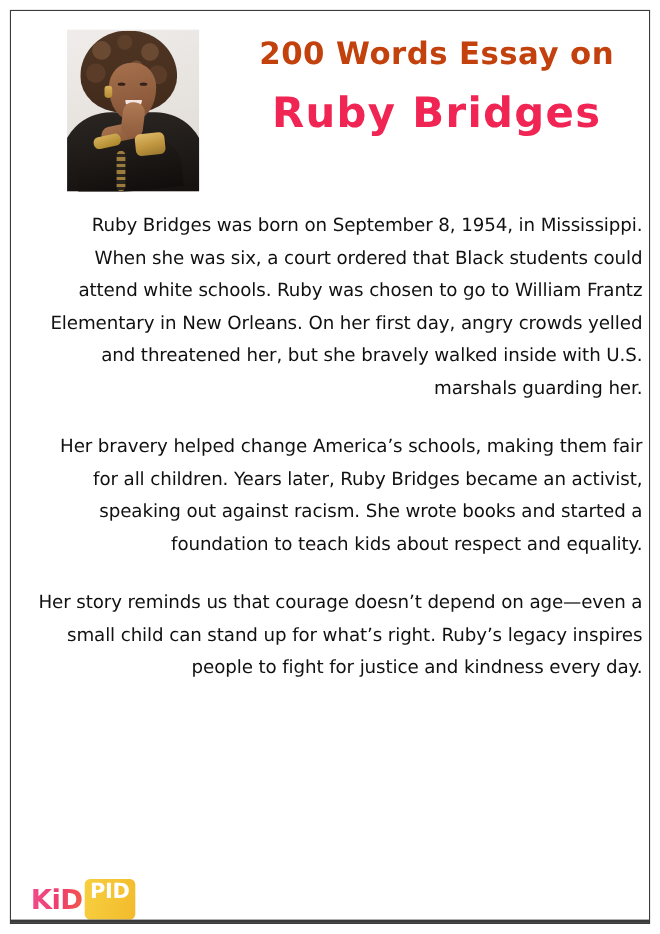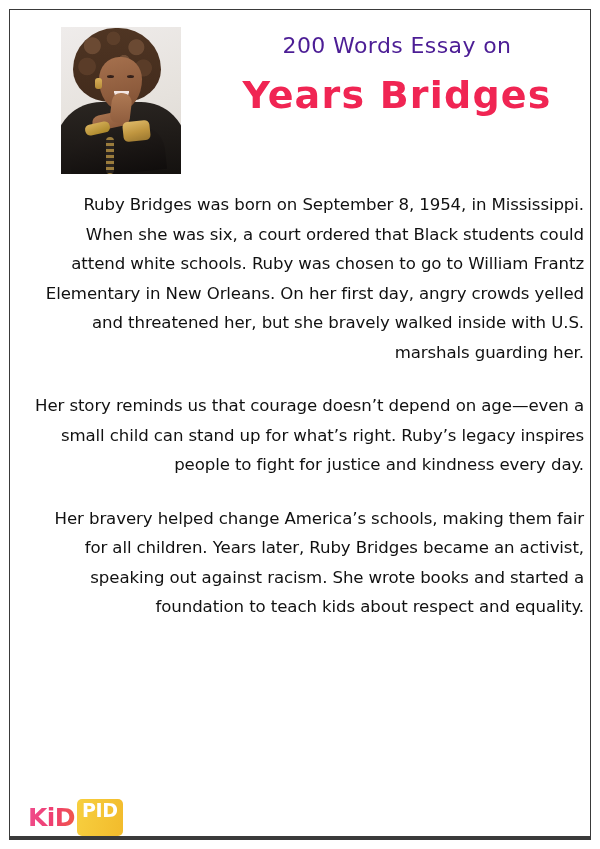--- a/index.html
+++ b/index.html
@@ -158,24 +158,24 @@
 
   .title-block {
     position: absolute;
     left: 196px;
     top: 24px;
     width: 382px;
     text-align: center;
   }
   .title-kicker {
     font-family: "DejaVu Sans", sans-serif;
-    font-size: 22px;
-    font-weight: 400;
+    font-size: 28px;
+    font-weight: 700;
     letter-spacing: 0.4px;
-    color: #4c1d95;
+    color: #c2410c;
     line-height: 1.1;
   }
   .title-main {
     margin-top: 18px;
     font-family: "DejaVu Sans", sans-serif;
     font-size: 38px;
     font-weight: 700;
     letter-spacing: 1.2px;
     line-height: 1.05;
   }
@@ -290,28 +290,28 @@
           <div class="pt-necklace"></div>
           <div class="pt-forearm"></div>
           <div class="pt-hand"></div>
           <div class="pt-bangle"></div>
           <div class="pt-cuff"></div>
         </div>
       </div>
 
       <div class="title-block">
         <div class="title-kicker">200 Words Essay on</div>
-        <div class="title-main" style="color: rgb(240, 37, 83);">Years Bridges</div>
+        <div class="title-main" style="color: rgb(240, 37, 83);">Ruby Bridges</div>
       </div>
     </div>
 
     <div class="essay">
       <p class="para">Ruby Bridges was born on September 8, 1954, in Mississippi. When she was six, a court ordered that Black students could attend white schools. Ruby was chosen to go to William Frantz Elementary in New Orleans. On her first day, angry crowds yelled and threatened her, but she bravely walked inside with U.S. marshals guarding her.</p>
+      <p class="para">Her bravery helped change America’s schools, making them fair for all children. Years later, Ruby Bridges became an activist, speaking out against racism. She wrote books and started a foundation to teach kids about respect and equality.</p>
       <p class="para">Her story reminds us that courage doesn’t depend on age—even a small child can stand up for what’s right. Ruby’s legacy inspires people to fight for justice and kindness every day.</p>
-      <p class="para">Her bravery helped change America’s schools, making them fair for all children. Years later, Ruby Bridges became an activist, speaking out against racism. She wrote books and started a foundation to teach kids about respect and equality.</p>
     </div>
 
     <div class="footer">
       <div class="logo">
         <div class="logo-row">
           <span class="logo-kid">KiD</span>
           <span class="logo-pid">PID</span>
         </div>
       </div>
 

